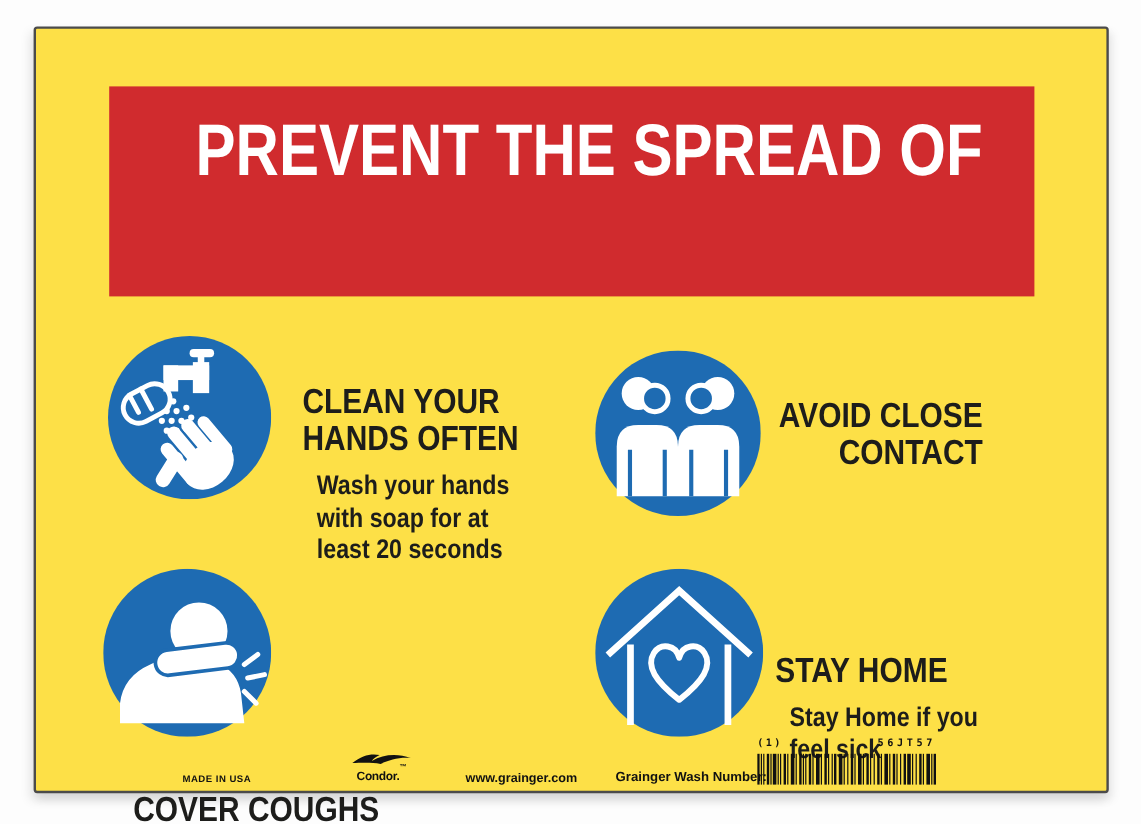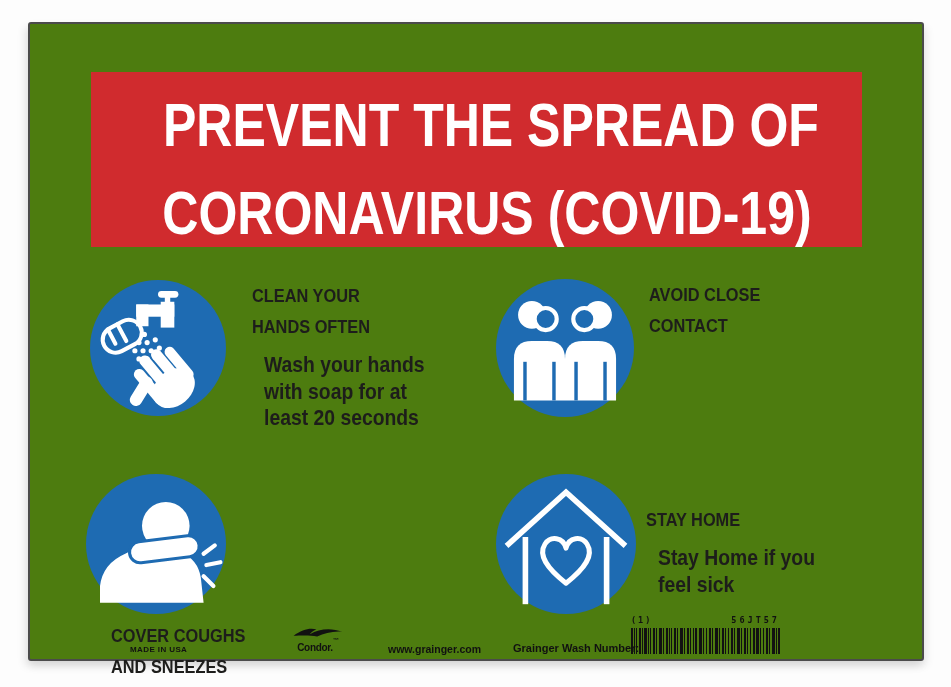--- a/index.html
+++ b/index.html
@@ -1,48 +1,48 @@
 <!DOCTYPE html>
 <html><head>
 <meta charset="utf-8">
 <style>
   * { margin:0; padding:0; box-sizing:border-box; }
   html,body { width:951px; height:687px; background:#ffffff; overflow:hidden;
               font-family:"Liberation Sans", sans-serif; }
   .stage { position:relative; width:951px; height:687px; background:#fdfdfd; }
 
   .sign { position:absolute; left:28px; top:22px; width:896px; height:639px;
-          background:#4d7c0f; border:2px solid #4b4b4b; border-radius:3px;
+          background:#fde047; border:2px solid #4b4b4b; border-radius:3px;
           box-shadow:-3px 5px 9px rgba(0,0,0,.10), 3px 5px 8px rgba(0,0,0,.07); }
 
   .banner { position:absolute; left:61px; top:48px; width:771px; height:175px;
             background:#d02b2e; text-align:center; padding-top:17px; }
   .bline { line-height:72px; white-space:nowrap; }
   .bcnd { display:inline-block; transform:scaleX(.82); transform-origin:center top;
           font-size:61px; font-weight:bold; color:#ffffff; letter-spacing:0px; }
 
   .item { position:absolute; display:flex; align-items:flex-start; }
   .circle { flex:0 0 auto; }
   .circle svg { display:block; }
   .itext { color:#1d1d1b; }
-  .item-title { font-size:19px; line-height:31px; font-weight:bold; white-space:pre-line; }
+  .item-title { font-size:29px; line-height:31px; font-weight:bold; white-space:pre-line;margin-top:40px; }
   .item-body  { font-size:22.5px; line-height:26.5px; font-weight:bold; white-space:pre-line; margin-top:10px;margin-left:12px; }
   .cnd { display:inline-block; transform:scaleX(.86); transform-origin:left top; white-space:pre-line; }
 
   .item1 { left:60px;  top:256px; }
-  .item2 { left:466px; top:255px; }
+  .item2 { left:466px; top:268px;text-align:right; }
   .item3 { left:56px;  top:450px;flex-direction:column; }
   .item4 { left:466px; top:450px; }
   .item1 .itext { margin-left:26px; }
   .item2 .itext { margin-left:15px; }
   .item3 .itext { margin-left:25px; padding-top:6px; }
   .item4 .itext { margin-left:10px; padding-top:30px; }
 
   .footer-el { position:absolute; color:#111; font-weight:bold; white-space:nowrap; }
-  .made-in  { left:100px; top:621px; font-size:8px; letter-spacing:.4px; }
+  .made-in  { left:122px; top:621px; font-size:8px; letter-spacing:.4px; }
   .condor   { left:256px; top:601px; width:64px; text-align:center; }
   .condor svg { display:block; margin:0 auto -3px auto; }
   .condor-word { font-size:10px; font-weight:bold; letter-spacing:-.3px; }
   .condor-tm { font-size:6px; vertical-align:top; }
   .website  { left:358px; top:619px; font-size:10.5px; }
   .part-label { left:483px; top:618px; font-size:11px; }
 
   .barcode { position:absolute; left:601px; top:591px; width:149px; }
   .bc-nums { display:flex; justify-content:space-between; font-size:8.5px; font-weight:bold;
              font-family:"DejaVu Sans Mono", monospace; color:#111; }
@@ -52,21 +52,20 @@
   .bc-bars svg { display:block; }
 </style>
 </head>
 <body>
 
 <div class="stage">
   <div class="sign">
 
     <div class="banner">
       <div class="bline"><span class="bcnd">PREVENT THE SPREAD OF</span></div>
-      <div class="bline"><span class="bcnd">CORONAVIRUS (COVID-19)</span></div>
     </div>
 
     <div class="item item1">
       <div class="circle">
         <svg width="136" height="136" viewBox="0 0 100 100">
           <circle cx="50" cy="50" r="50" fill="#1e6bb2"></circle>
           <g fill="#ffffff">
             <rect x="34" y="18" width="28" height="9"></rect>
             <rect x="34" y="18" width="9" height="16"></rect>
             <rect x="52" y="16" width="10" height="19"></rect>

